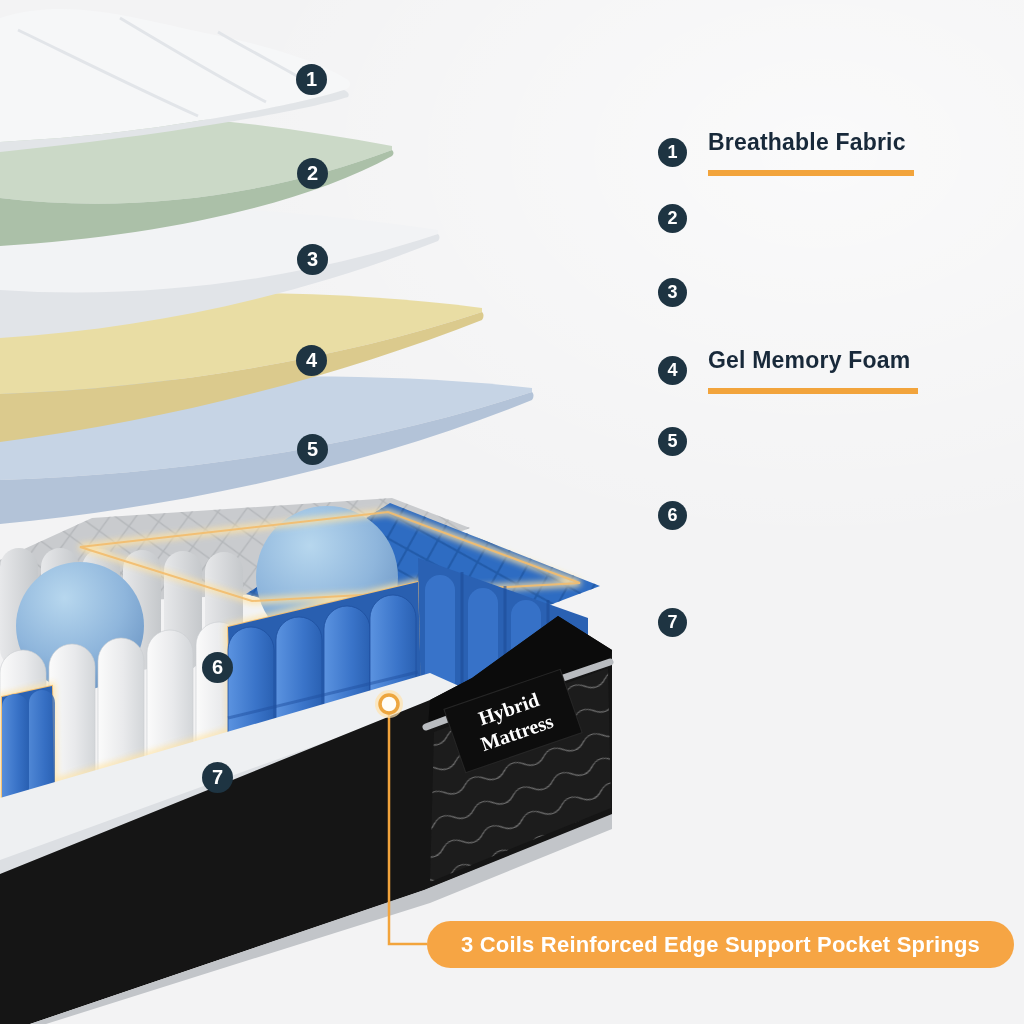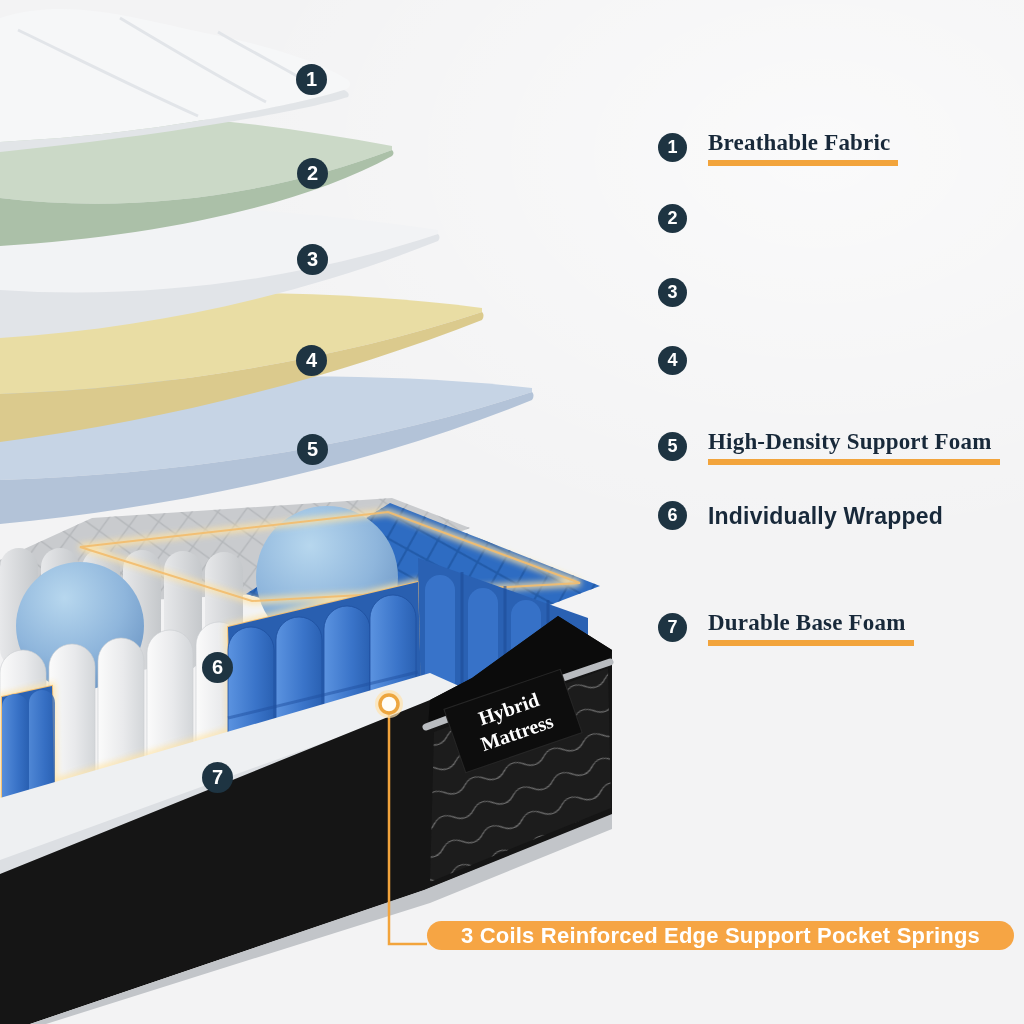--- a/index.html
+++ b/index.html
@@ -16,28 +16,28 @@
 
   
   .marker{position:absolute;width:31px;height:31px;border-radius:50%;
     background:var(--navy);color:#fff;display:flex;align-items:center;justify-content:center;
     font-size:20px;font-weight:bold;}
   
   .legend-item{position:absolute;left:658px;display:flex;align-items:center;gap:21px;}
   .legend-circle{width:29px;height:29px;border-radius:50%;background:var(--navy);color:#fff;
     display:flex;align-items:center;justify-content:center;font-size:18px;font-weight:bold;flex:0 0 29px;}
   .legend-text{font-size:23px;font-weight:bold;color:var(--text);line-height:28px;letter-spacing:.2px;white-space:nowrap;}
-  .u{display:inline-block;border-bottom:6px solid var(--accent);padding-bottom:3px;padding-right:8px;font-family:Liberation Serif, serif;}
+  .u{display:inline-block;border-bottom:6px solid var(--accent);padding-bottom:14px;padding-right:8px;}
   
   .tag{position:absolute;left:452px;top:688px;width:122px;height:66px;background:#0d0d0d;
     transform:rotate(-19deg);display:flex;flex-direction:column;align-items:center;justify-content:center;
     color:#fff;font-family:"Liberation Serif","DejaVu Serif",serif;font-weight:bold;font-size:20px;line-height:25px;
     box-shadow:0 0 0 1px #262626;}
   
-  .pill{position:absolute;left:427px;top:921px;width:587px;height:29px;border-radius:24px;
+  .pill{position:absolute;left:427px;top:921px;width:587px;height:47px;border-radius:24px;
     background:var(--accent-strong);color:var(--pill-text);display:flex;align-items:center;justify-content:center;
     font-size:22px;font-weight:bold;letter-spacing:.2px;}
 </style>
 </head>
 <body>
 
 <div class="canvas">
 
   <svg width="1024" height="1024" viewBox="0 0 1024 1024" style="position:absolute;left:0;top:0;">
     <defs>
@@ -234,39 +234,38 @@
     </div>
     <div class="legend-item" style="top:278px;">
       <div class="legend-circle">
           <span>3</span>
         </div>
     </div>
     <div class="legend-item" style="top:346px;">
       <div class="legend-circle">
           <span>4</span>
         </div>
+      <div class="legend-text"><span class="u">Gel Memory Foam</span></div>
     </div>
     <div class="legend-item" style="top:427px;">
       <div class="legend-circle">
           <span>5</span>
         </div>
-      <div class="legend-text"><span class="u">High-Density Support Foam</span></div>
     </div>
     <div class="legend-item" style="top:501px;">
       <div class="legend-circle">
           <span>6</span>
         </div>
       <div class="legend-text">
-        <span>Individually Wrapped</span><br>
+        <br>
       </div>
     </div>
     <div class="legend-item" style="top:608px;">
       <div class="legend-circle">
           <span>7</span>
         </div>
-      <div class="legend-text"><span class="u">Durable Base Foam</span></div>
     </div>
   </div>
 
   <div class="pill">
     <span>3 Coils Reinforced Edge Support Pocket Springs</span>
   </div>
 </div>
 
 </body></html>

